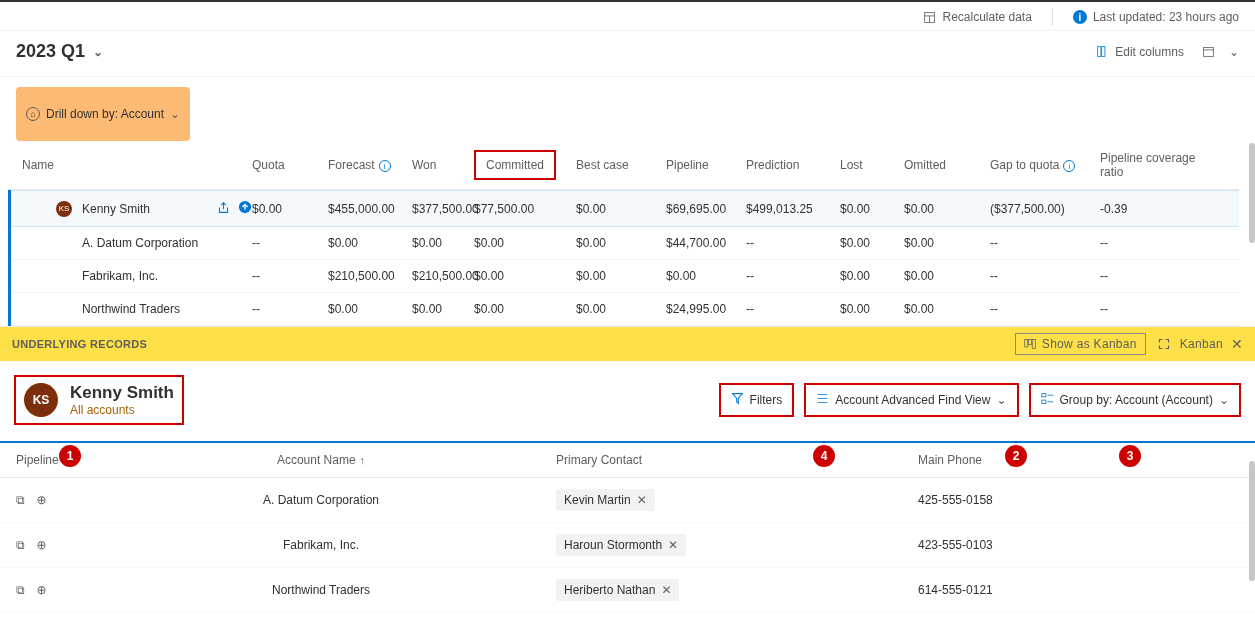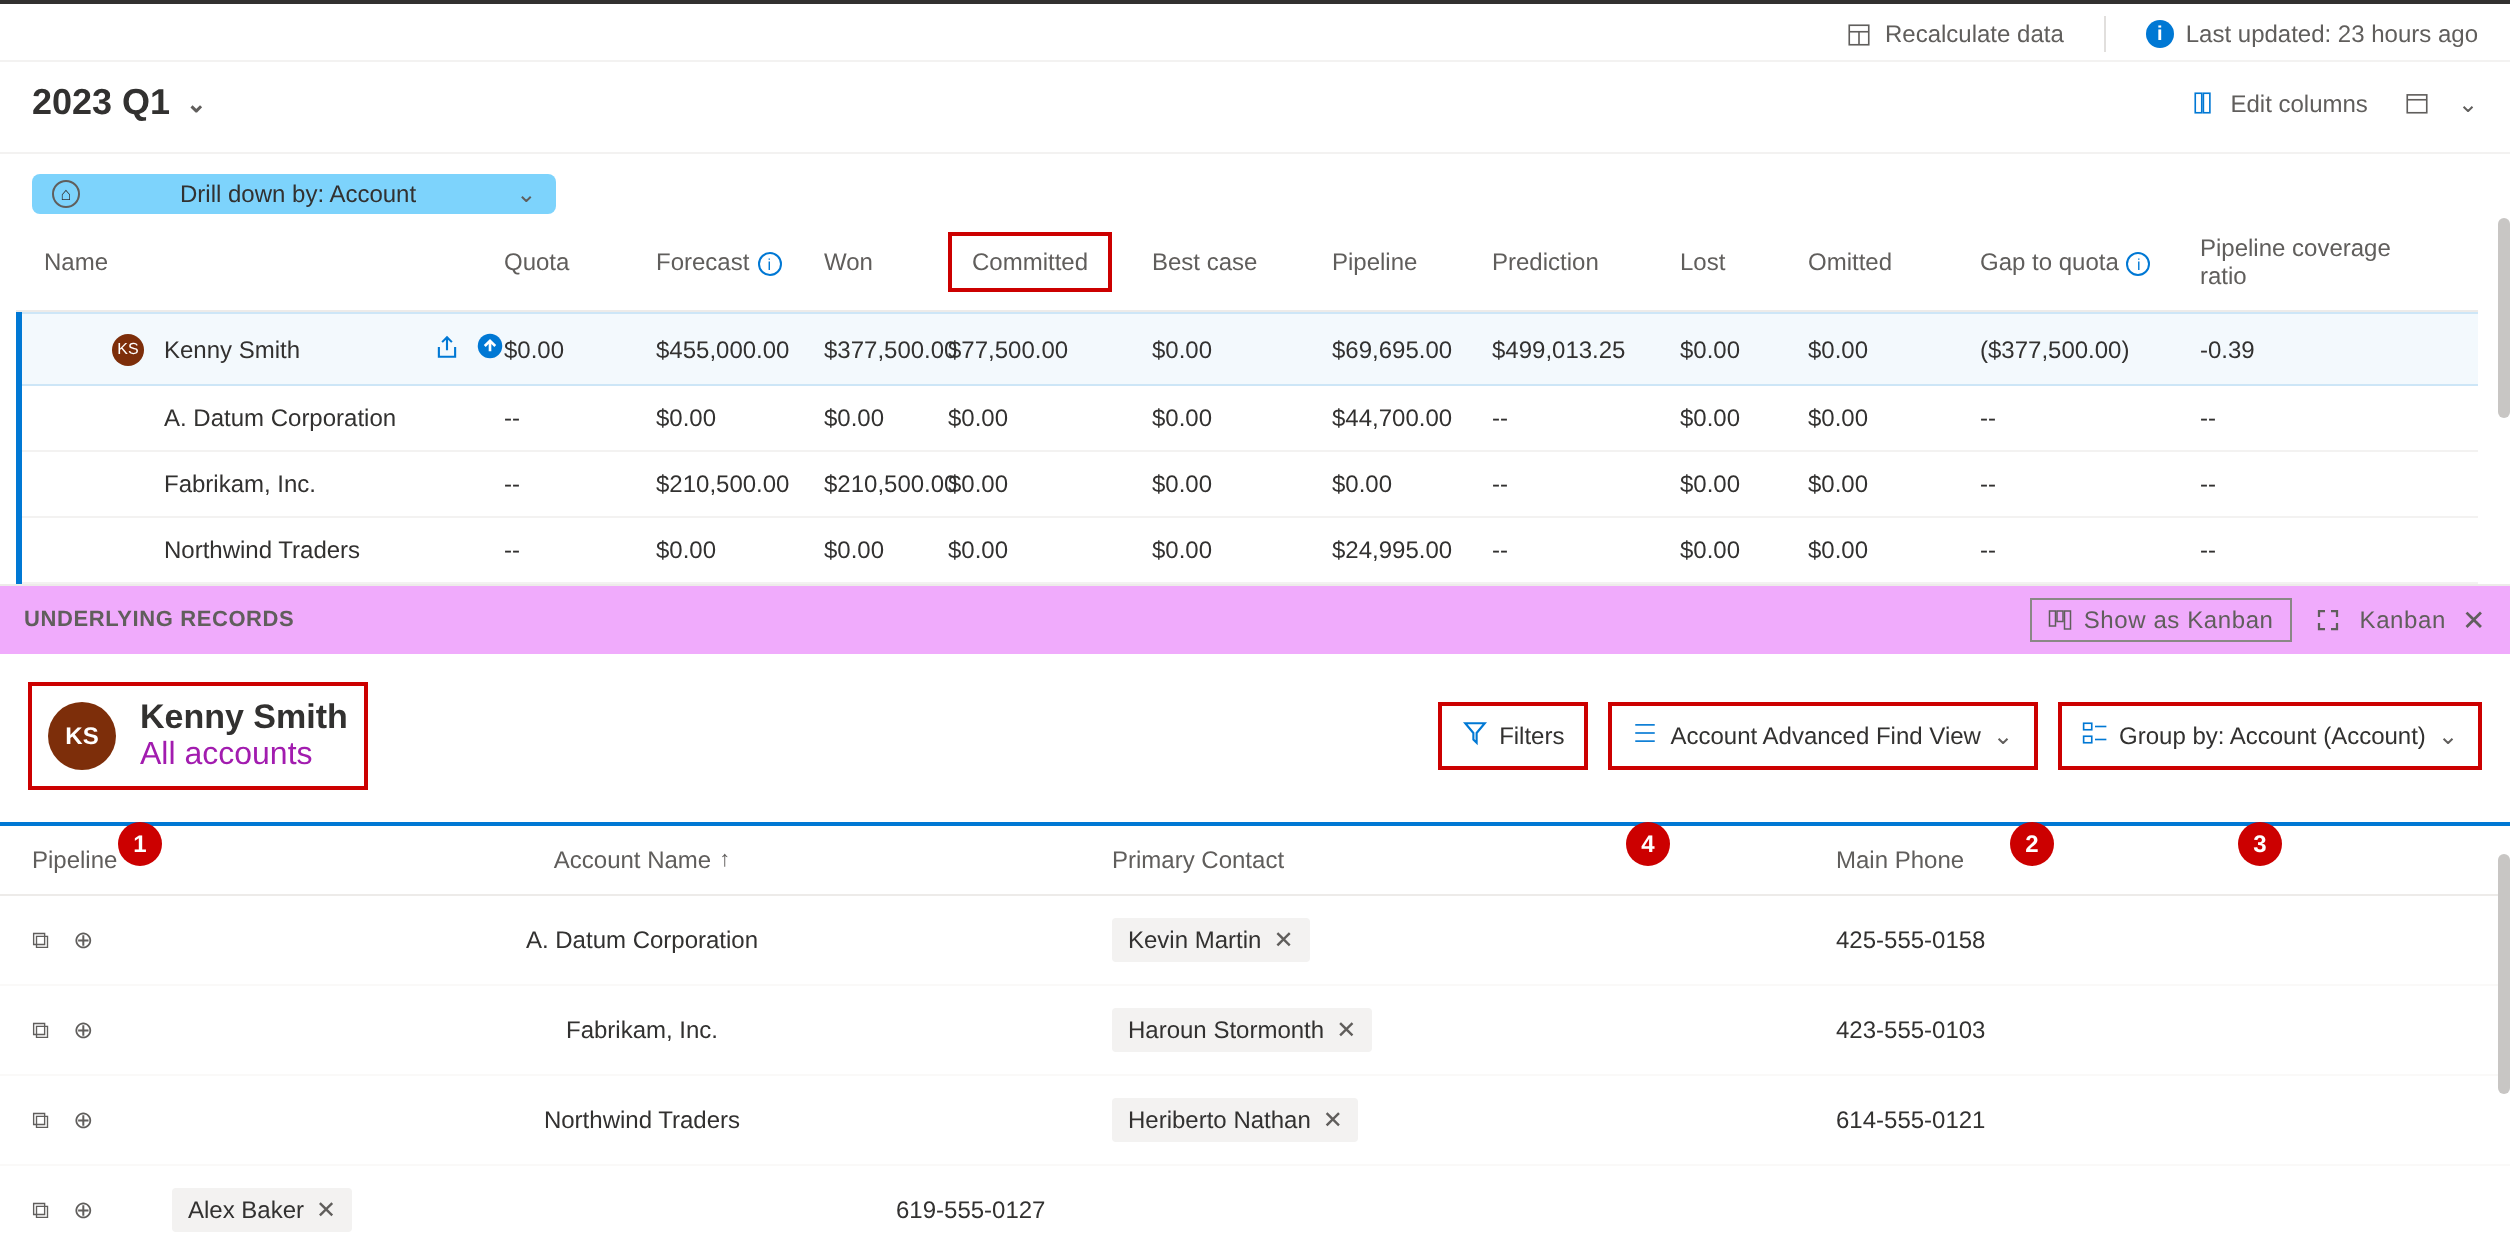--- a/index.html
+++ b/index.html
@@ -8,21 +8,21 @@
 .topbar .item { display: flex; align-items: center; margin-left: 20px; color: #605e5c; }
 .topbar .divider { width: 1px; height: 18px; background: #e1dfdd; margin-left: 20px; }
 .info-circle { width: 14px; height: 14px; border-radius: 50%; background: #0078d4; color: #fff; display: inline-flex; align-items: center; justify-content: center; font-size: 10px; font-weight: bold; margin-right: 6px; }
 .icon { display: inline-flex; align-items: center; justify-content: center; margin-right: 6px; }
 .header-row { display: flex; justify-content: space-between; align-items: center; padding: 10px 16px 14px; border-bottom: 1px solid #f3f2f1; }
 .period-title { font-size: 18px; font-weight: 600; display: flex; align-items: center; }
 .chev { margin-left: 8px; font-size: 12px; color: #605e5c; }
 .header-actions { display: flex; align-items: center; font-size: 12px; }
 .header-actions .act { display: flex; align-items: center; margin-left: 18px; color: #605e5c; }
 .drill-row { padding: 10px 16px 0; }
-.pill { display: inline-flex; align-items: center; background: #7dd3fc; border-radius: 4px; padding: 3px 10px; font-size: 12px; gap: 44px; }
+.pill { display: inline-flex; align-items: center; background: #fdba74; border-radius: 4px; padding: 20px 10px; font-size: 12px; }
 .pill .chev { margin-left: 6px; }
 .circle-icon { width: 14px; height: 14px; border: 1px solid #605e5c; border-radius: 50%; display: inline-flex; align-items: center; justify-content: center; font-size: 9px; margin-right: 6px; }
 .circle-icon::before { content: "⌂"; }
 .grid-wrap { padding: 0 16px 0 8px; position: relative; }
 .cols-header { display: flex; align-items: center; padding: 10px 8px 10px 14px; font-size: 12px; color: #605e5c; border-bottom: 1px solid #edebe9; }
 .c-user { width: 230px; }
 .c-quota { width: 76px; }
 .c-forecast { width: 84px; }
 .c-won { width: 62px; }
 .c-committed { width: 102px; text-align: left; }
@@ -39,30 +39,30 @@
 .row { display: flex; align-items: center; padding: 9px 8px 9px 11px; font-size: 12px; border-bottom: 1px solid #f3f2f1; }
 .row-sel { background: #f3f9fd; border-top: 1px solid #cde6f7; border-bottom: 1px solid #cde6f7; }
 .row .c-user { display: flex; align-items: center; }
 .avatar-sm { width: 16px; height: 16px; border-radius: 50%; background: #7d2e0a; color: #fff; font-size: 8px; display: inline-flex; align-items: center; justify-content: center; margin: 0 10px 0 34px; }
 .row-sub .c-user { padding-left: 60px; }
 .row-actions { margin-left: auto; display: flex; align-items: center; color: #0078d4; font-size: 13px; }
 .row-actions span { margin-left: 8px; }
 .scrollbar { position: absolute; right: 0; top: 0; bottom: 0; width: 10px; }
 .scrollbar .thumb { position: absolute; right: 0; width: 6px; border-radius: 3px; background: #c8c6c4; }
 
-.underlying-hdr { display: flex; align-items: center; background: #f0abfc; border-top: 1px solid #edebe9; padding: 6px 12px; font-size: 11px; font-weight: 600; text-transform: uppercase; color: #605e5c; letter-spacing: 0.3px; }
+.underlying-hdr { display: flex; align-items: center; background: #fde047; border-top: 1px solid #edebe9; padding: 6px 12px; font-size: 11px; font-weight: 600; text-transform: uppercase; color: #605e5c; letter-spacing: 0.3px; }
 .underlying-hdr .right { margin-left: auto; display: flex; align-items: center; text-transform: none; font-weight: 400; font-size: 12px; }
 .kbn-btn { border: 1px solid #8a8886; border-radius: 0; padding: 3px 8px; display: flex; align-items: center; margin-right: 12px; }
 .close-x { font-size: 14px; color: #605e5c; margin-left: 8px; cursor: pointer; }
 
 .detail-row { display: flex; align-items: center; padding: 14px 14px 16px; }
 .avatar-lg { width: 34px; height: 34px; border-radius: 50%; background: #7d2e0a; color: #fff; font-size: 12px; font-weight: 600; display: inline-flex; align-items: center; justify-content: center; margin-right: 12px; }
 .user-block { }
 .user-block .nm { font-size: 17px; font-weight: 600; }
-.user-block .sub { font-size: 16px; color: #a21caf; }
+.user-block .sub { font-size: 12px; color: #a16207; }
 .red-box { border: 2px solid #c00; padding: 6px 10px; }
 .detail-row .redbox-user { padding: 6px 8px; display: flex; align-items: center; }
 .detail-controls { margin-left: auto; display: flex; align-items: center; }
 .ctl { display: flex; align-items: center; padding: 7px 10px; font-size: 12px; margin-left: 10px; color: #323130; }
 .ctl .chev { margin-left: 6px; }
 .funnel { color: #0078d4; margin-right: 6px; }
 .grid-ico { color: #0078d4; margin-right: 6px; font-size: 13px; }
 
 .badge-num { position: absolute; width: 22px; height: 22px; border-radius: 50%; background: #c00; color: #fff; font-size: 12px; font-weight: 600; display: flex; align-items: center; justify-content: center; z-index: 5; }
 

